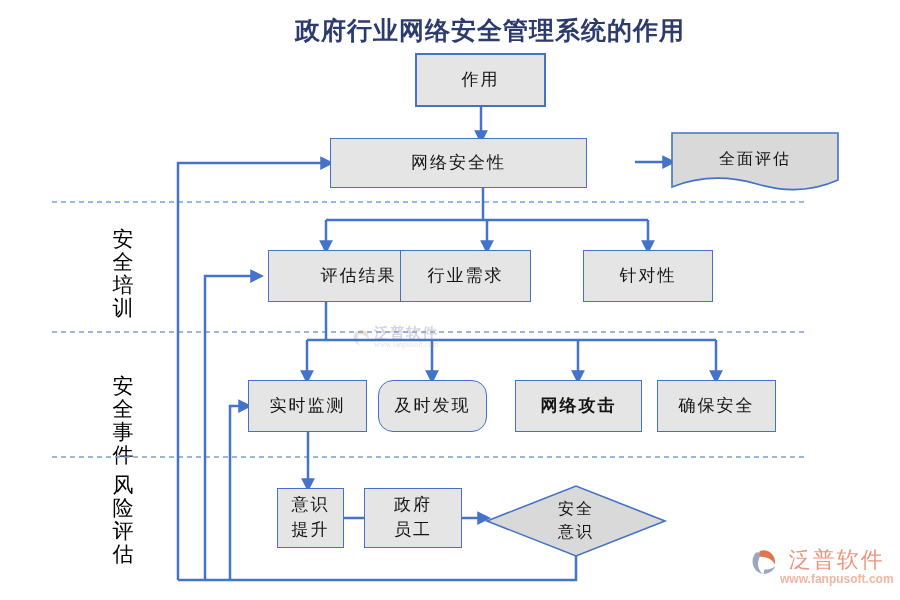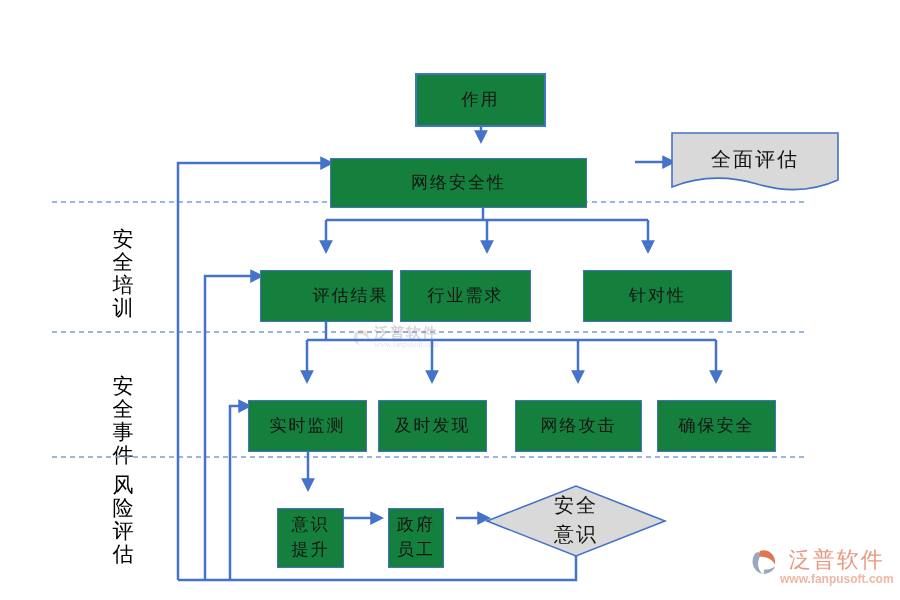--- a/index.html
+++ b/index.html
@@ -9,27 +9,27 @@
   }
   #title{
     position:absolute;top:14px;left:0;width:900px;padding-left:80px;box-sizing:border-box;
     text-align:center;font-size:25px;font-weight:bold;color:#2c3a6d;letter-spacing:1px;
   }
   .seclabel{
     position:absolute;left:110px;width:26px;text-align:center;
     font-size:21px;line-height:23px;color:#000;word-break:break-all;white-space:normal;
   }
   .node{
-    position:absolute;background:#15803d;border:1.6px solid #4472c4;box-sizing:border-box;
+    position:absolute;background:#e5e5e5;border:1.6px solid #4472c4;box-sizing:border-box;
     display:flex;align-items:center;justify-content:center;text-align:center;
-    font-size:17px;color:#141414;line-height:1.45;white-space:pre-line;letter-spacing:2px;margin-top:20px;
+    font-size:17px;color:#141414;line-height:1.45;white-space:pre-line;letter-spacing:2px;
   }
   .freelabel{
     position:absolute;display:flex;align-items:center;justify-content:center;text-align:center;
-    font-size:20px;color:#141414;line-height:1.45;white-space:pre-line;letter-spacing:2px;z-index:3;
+    font-size:16px;color:#141414;line-height:1.45;white-space:pre-line;letter-spacing:2px;z-index:3;
   }
   #lines{position:absolute;left:0;top:0;z-index:2;}
   .node{z-index:3;}
   #watermark{
     position:absolute;left:352px;top:326px;z-index:1;opacity:.45;
     display:flex;align-items:center;gap:4px;
   }
   #watermark .wmtxt{display:flex;flex-direction:column;line-height:1;}
   #watermark .wmname{font-size:15px;color:#a9a2b4;font-weight:bold;letter-spacing:1px;}
   #watermark .wmurl{font-size:8px;color:#b8c2d8;}
@@ -38,20 +38,21 @@
   }
   #brand .btxt{display:flex;flex-direction:column;align-items:center;line-height:1;}
   #brand .bname{font-size:22px;color:#e9977f;letter-spacing:2px;}
   #brand .burl{font-size:12px;color:#f1b6a4;font-weight:bold;margin-top:2px;font-family:"Liberation Sans",sans-serif;}
 </style>
 </head>
 <body>
 
 <div id="stage">
 
+  <div id="title">政府行业网络安全管理系统的作用</div>
 
   <div class="seclabel" style="top:228px;">安全培训</div>
   <div class="seclabel" style="top:351px;margin-top:24px;">安全事件</div>
   <div class="seclabel" style="top:474px;">风险评估</div>
 
   <div id="watermark">
     <svg width="18" height="18" viewBox="0 0 28 28">
       <path d="M6 4 C 0 11 2 23 13 26 C 7 20 7 12 12 5 C 10 3 8 3 6 4 Z" fill="#b9c0cf"></path>
       <path d="M10 2 C 20 -1 27 7 26 16 C 22 10 17 8 10 8 Z" fill="#dfb3a0"></path>
     </svg>
@@ -105,32 +106,32 @@
 
     <path d="M672,133 L838,133 L838,180 Q 800,197 757,184 Q 712,171 672,187 Z" fill="#d9d9d9" stroke="#4472c4" stroke-width="1.6"></path>
 
     <polygon points="487,521 576,486 665,521 576,556" fill="#d9d9d9" stroke="#4472c4" stroke-width="1.6"></polygon>
   </svg>
 
   <div class="node" style="left:415px;top:53px;width:131px;height:54px;border-width:2px;">作用</div>
 
   <div class="node" style="left:330px;top:138px;width:257px;height:50px;">网络安全性</div>
 
-  <div class="node" style="left:260px;top:250px;width:133px;height:52px;padding-left:48px;">评估结果</div>
+  <div class="node" style="left:268px;top:250px;width:133px;height:52px;padding-left:48px;">评估结果</div>
   <div class="node" style="left:400px;top:250px;width:131px;height:52px;text-align:center;">行业需求</div>
-  <div class="node" style="left:583px;top:250px;width:149px;height:52px;">针对性</div>
+  <div class="node" style="left:583px;top:250px;width:130px;height:52px;">针对性</div>
 
   <div class="node" style="left:248px;top:380px;width:119px;height:52px;">实时监测</div>
-  <div class="node" style="left:378px;top:380px;width:109px;height:52px;">及时发现</div>
-  <div class="node" style="left:515px;top:380px;width:127px;height:52px;">网络攻击</div>
+  <div class="node" style="left:378px;top:380px;width:109px;height:52px;border-radius:15px;">及时发现</div>
+  <div class="node" style="left:515px;top:380px;width:127px;height:52px;font-weight:bold;">网络攻击</div>
   <div class="node" style="left:657px;top:380px;width:119px;height:52px;">确保安全</div>
 
   <div class="node" style="left:277px;top:488px;width:67px;height:60px;">意识
 提升</div>
-  <div class="node" style="left:388px;top:488px;width:56px;height:60px;">政府
+  <div class="node" style="left:364px;top:488px;width:98px;height:60px;">政府
 员工</div>
 
   <div class="freelabel" style="left:672px;top:138px;width:166px;height:42px;">全面评估</div>
   <div class="freelabel" style="left:526px;top:494px;width:100px;height:52px;">安全
 意识</div>
 
   <div id="brand">
     <svg width="27" height="27" viewBox="0 0 28 28">
       <path d="M6 4 C 0 11 2 23 13 26 C 7 20 7 12 12 5 C 10 3 8 3 6 4 Z" fill="#9aa7bd"></path>
       <path d="M10 2 C 20 -1 27 7 26 16 C 22 10 17 8 10 8 Z" fill="#e0764f"></path>

